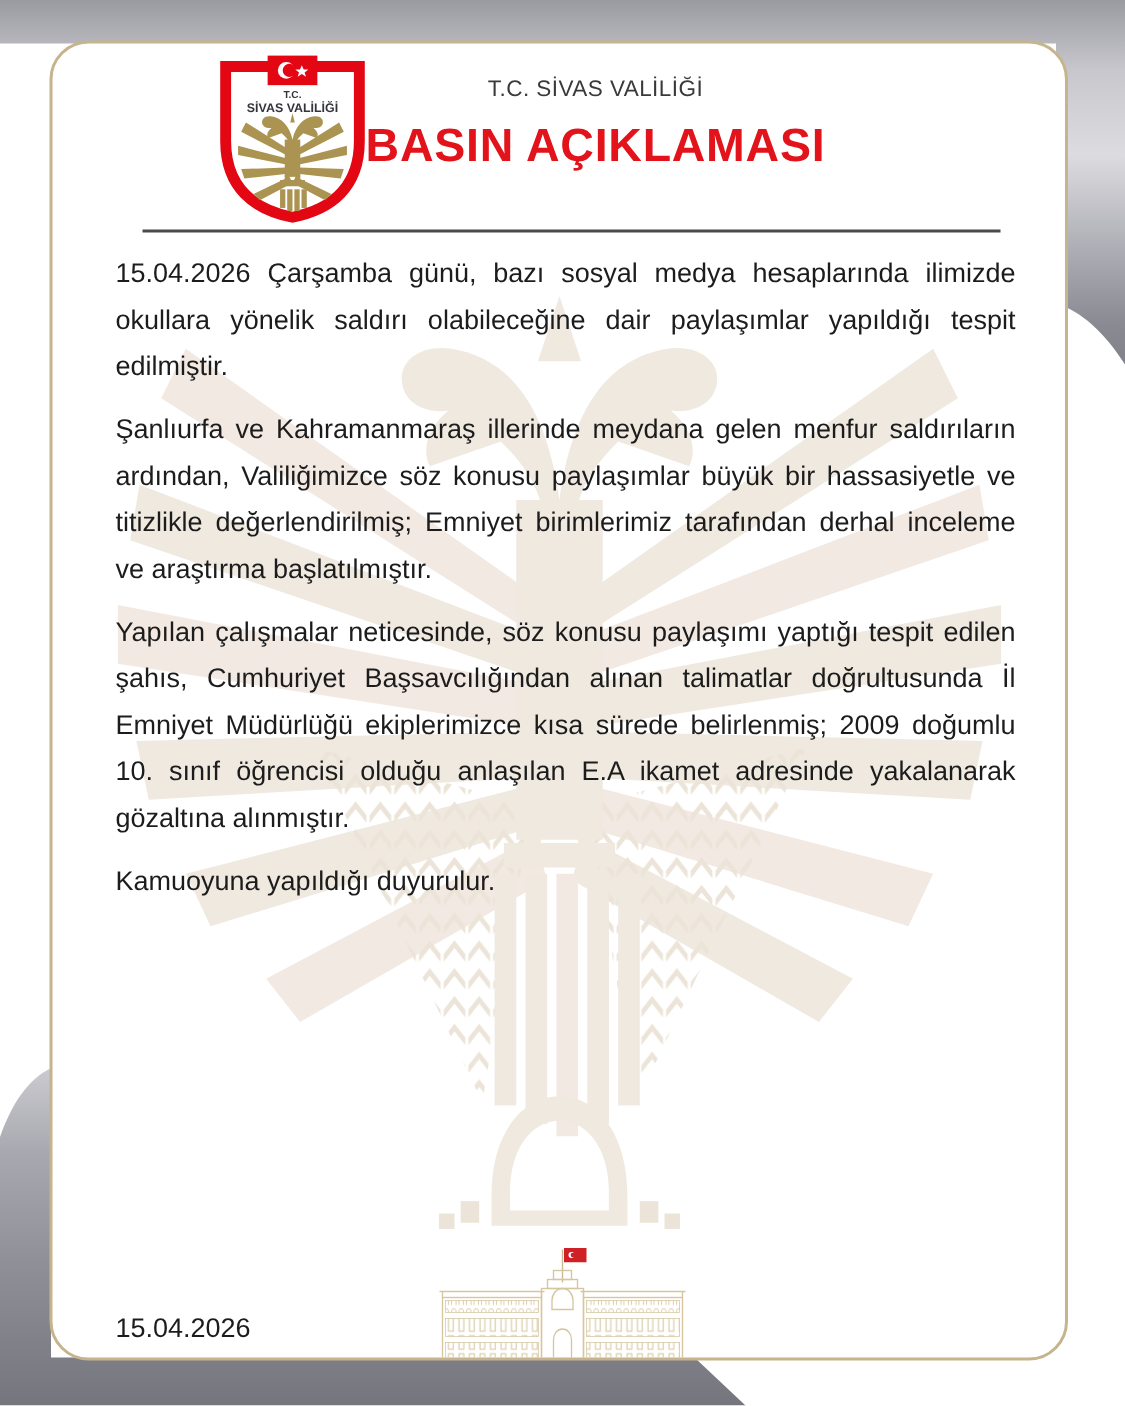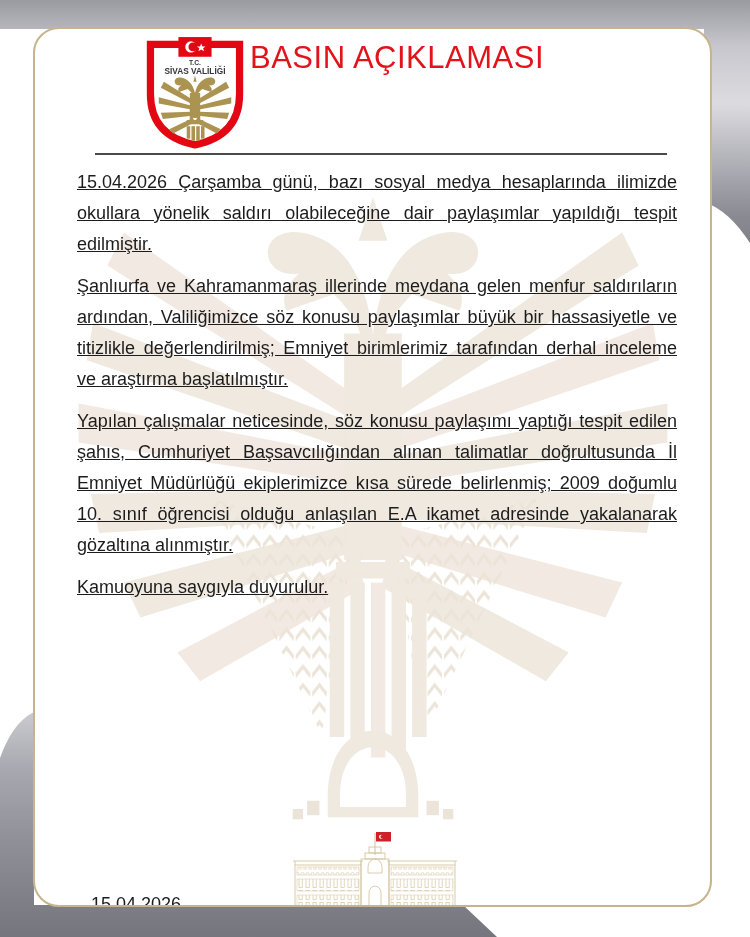--- a/index.html
+++ b/index.html
@@ -15,31 +15,31 @@
     position:absolute;left:33px;top:27px;width:679px;height:880px;
     background:#ffffff;border:2px solid #c6b48c;border-radius:26px;
     box-sizing:border-box;z-index:1;overflow:hidden;
   }
   .watermark{position:absolute;left:50%;top:150px;transform:translateX(-50%);z-index:0;}
   
   .seal{position:absolute;left:103px;top:6px;width:114px;height:114px;z-index:2;}
   .hdr{position:absolute;left:150px;top:0;width:424px;text-align:center;z-index:2;}
   .hdr .l1{margin-top:22px;font-size:15px;color:#3a3a3a;letter-spacing:.3px;}
   .hdr .l2{margin-top:3px;font-size:15px;color:#3a3a3a;letter-spacing:.2px;}
-  .hdr .title{margin-top:11px;font-size:31px;font-weight:400;color:#e2131a;letter-spacing:.5px;}
+  .hdr .title{margin-top:11px;font-size:31px;font-weight:700;color:#e2131a;letter-spacing:.5px;}
   .rule{position:absolute;left:60px;top:124px;width:572px;border-top:2px solid #4a4a4a;z-index:2;}
   
   .doc-body{position:absolute;left:42px;top:138px;width:600px;z-index:2;}
   .doc-body p{
     margin:0 0 11px 0;font-size:18px;line-height:31px;color:#1c1c1c;
-    text-align:justify;text-align-last:left;text-decoration:underline;
+    text-align:justify;text-align-last:left;
   }
   .doc-body p.closing{margin-top:2px;}
   .date{
-    position:absolute;left:56px;top:846px;font-size:18px;color:#1c1c1c;z-index:2;margin-top:19px;
+    position:absolute;left:42px;top:846px;font-size:18px;color:#1c1c1c;z-index:2;
   }
   .building{position:absolute;left:255px;top:800px;z-index:1;}
 </style>
 </head>
 <body>
 
 <svg id="bg-metal" width="750" height="937" viewBox="0 0 750 937">
   <defs>
     <linearGradient id="metal" x1="0" y1="0" x2="0" y2="937" gradientUnits="userSpaceOnUse">
       <stop offset="0" stop-color="#9a9aa1"></stop>
@@ -137,29 +137,30 @@
       <rect x="50" y="56" width="10" height="24"></rect>
       <path d="M47,82 h3 v-3 h3 v3 h4 v-3 h3 v3 h3 v4 h-16 Z"></path>
       <rect x="47" y="88" width="3.4" height="12"></rect>
         <rect x="51.6" y="88" width="3.4" height="14"></rect>
       <rect x="56.2" y="88" width="3.4" height="14"></rect>
         <rect x="60.8" y="88" width="3.4" height="12"></rect>
     </g>
   </svg>
 
   <div class="hdr">
+    <div class="l1">T.C. SİVAS VALİLİĞİ</div>
     <div class="title">BASIN AÇIKLAMASI</div>
   </div>
   <div class="rule"></div>
 
   <div class="doc-body">
     <p>15.04.2026 Çarşamba günü, bazı sosyal medya hesaplarında ilimizde okullara yönelik saldırı olabileceğine dair paylaşımlar yapıldığı tespit edilmiştir.</p>
     <p>Şanlıurfa ve Kahramanmaraş illerinde meydana gelen menfur saldırıların ardından, Valiliğimizce söz konusu paylaşımlar büyük bir hassasiyetle ve titizlikle değerlendirilmiş; Emniyet birimlerimiz tarafından derhal inceleme ve araştırma başlatılmıştır.</p>
     <p>Yapılan çalışmalar neticesinde, söz konusu paylaşımı yaptığı tespit edilen şahıs, Cumhuriyet Başsavcılığından alınan talimatlar doğrultusunda İl Emniyet Müdürlüğü ekiplerimizce kısa sürede belirlenmiş; 2009 doğumlu 10. sınıf öğrencisi olduğu anlaşılan E.A ikamet adresinde yakalanarak gözaltına alınmıştır.</p>
-    <p class="closing">Kamuoyuna saygıyla duyurulur.</p>
+    <p class="closing">Kamuoyuna yapıldığı duyurulur.</p>
   </div>
 
   <div class="date">15.04.2026</div>
 
   <svg class="building" width="170" height="80" viewBox="0 0 170 80">
     <defs>
       <pattern id="win" width="7" height="12" patternUnits="userSpaceOnUse">
         <rect x="2" y="1.5" width="3.2" height="9" fill="none" stroke="#d5c6a0" stroke-width="0.7"></rect>
       </pattern>
       <pattern id="frieze" width="5" height="7" patternUnits="userSpaceOnUse">

